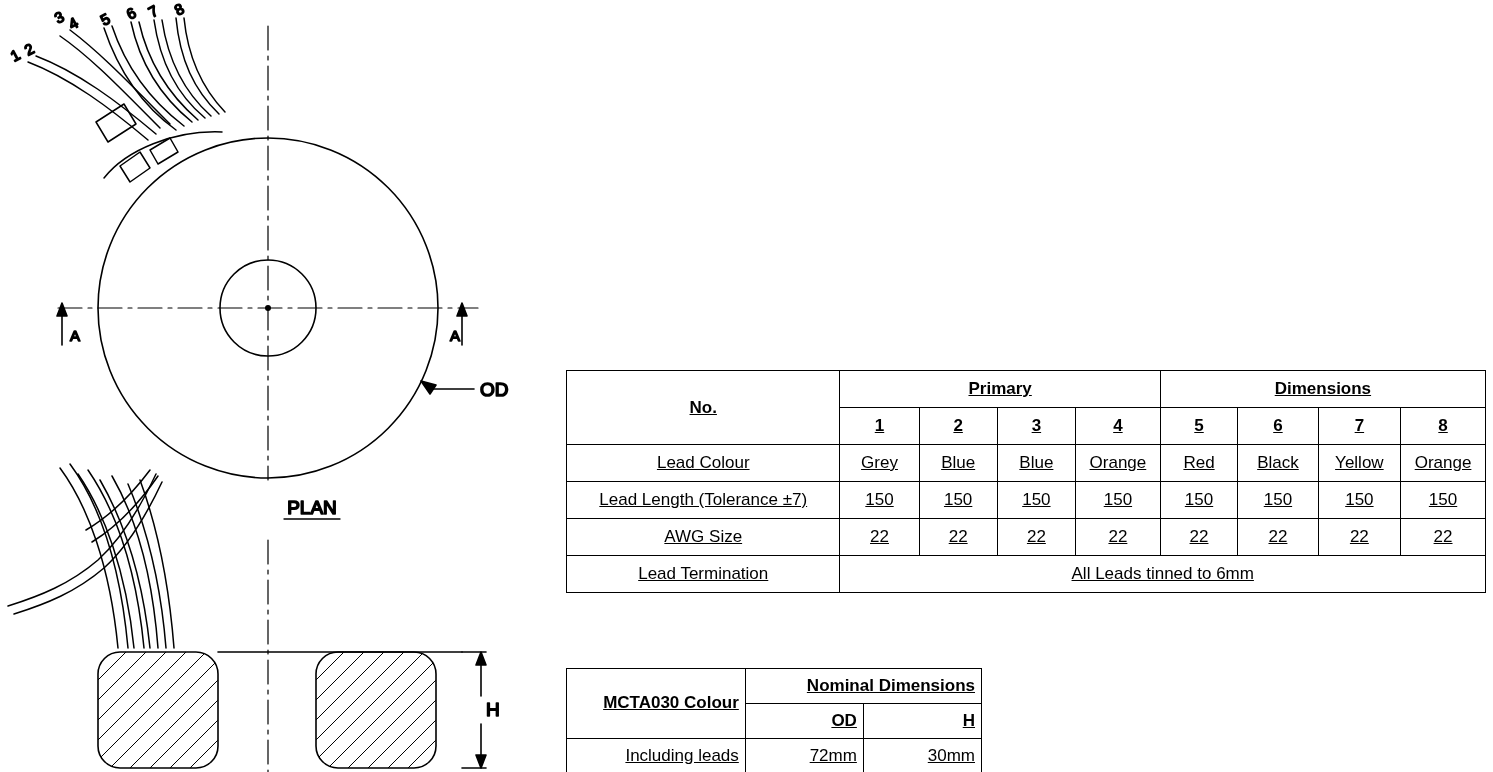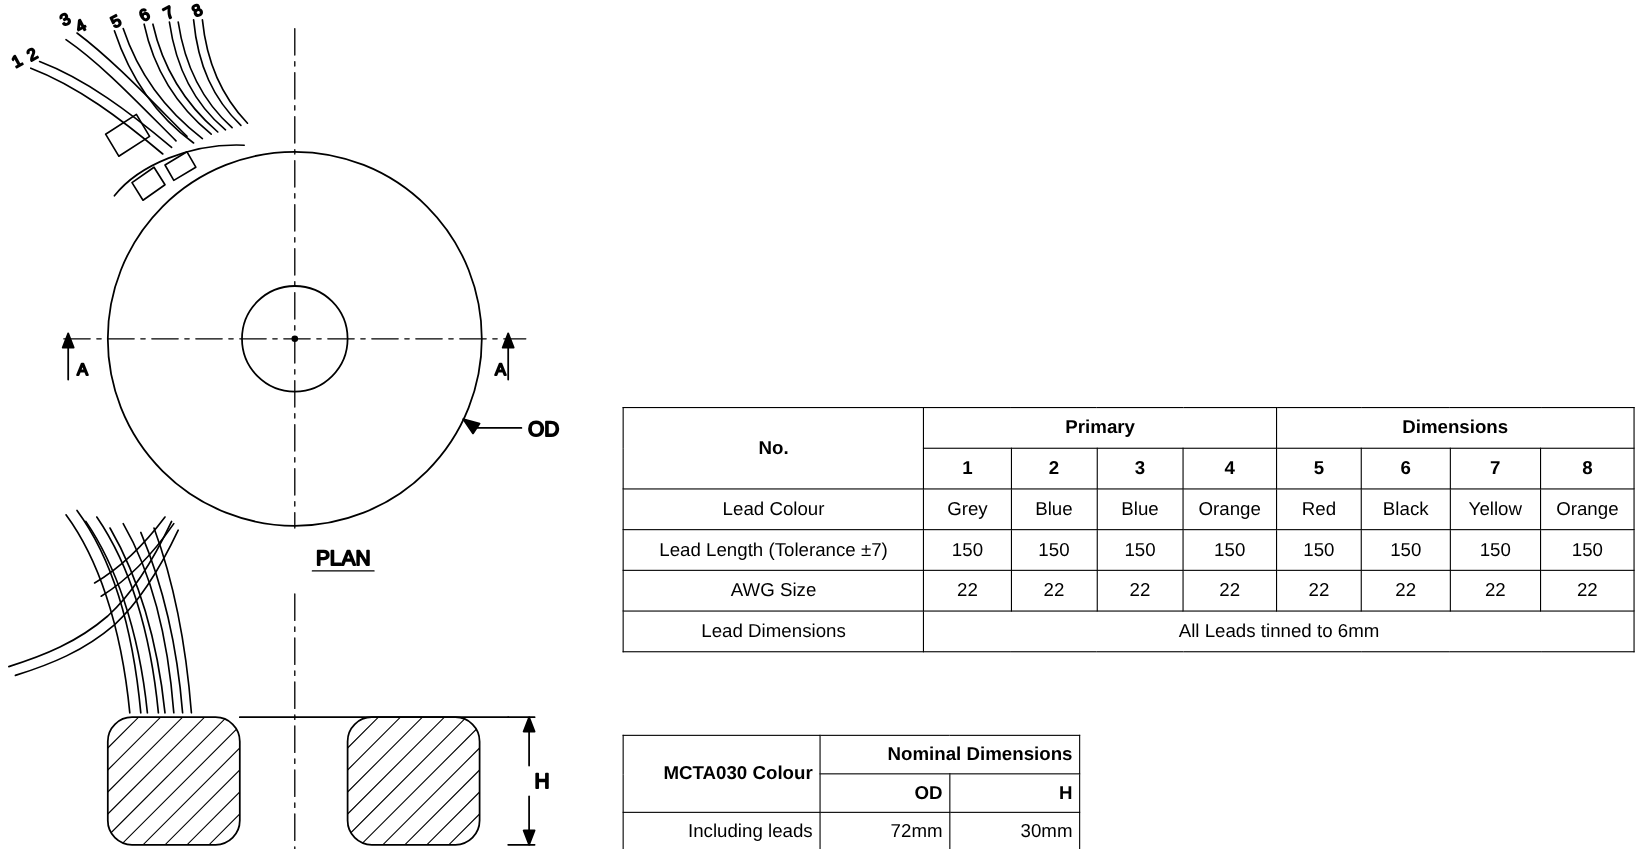--- a/index.html
+++ b/index.html
@@ -53,20 +53,21 @@
     color: #000;
     background: #fff;
   }
   .tbl td, .tbl th {
     border: 1.6px solid #000;
     text-align: center;
     vertical-align: middle;
     padding: 4px 6px;
     font-weight: normal;
     white-space: nowrap;
+    text-decoration: underline;
   }
   .tbl th {
     font-weight: bold;
   }
 
   
   #leads-table {
     left: 566px;
     top: 370px;
     width: 920px;
@@ -299,21 +300,21 @@
       <td>22</td>
       <td>22</td>
       <td>22</td>
       <td>22</td>
       <td>22</td>
       <td>22</td>
       <td>22</td>
     </tr>
 
     <tr>
-      <td class="rowhdr">Lead Dimensions</td>
+      <td class="rowhdr">Lead Termination</td>
       <td colspan="8">All Leads tinned to 6mm</td>
     </tr>
   </tbody>
 </table>
 
 <table class="tbl" id="dims-table">
   <tbody>
     <tr>
       <td class="serieshdr" rowspan="2">MCTA030 Colour</td>
       <th class="dimcell" colspan="2">Nominal Dimensions</th>

